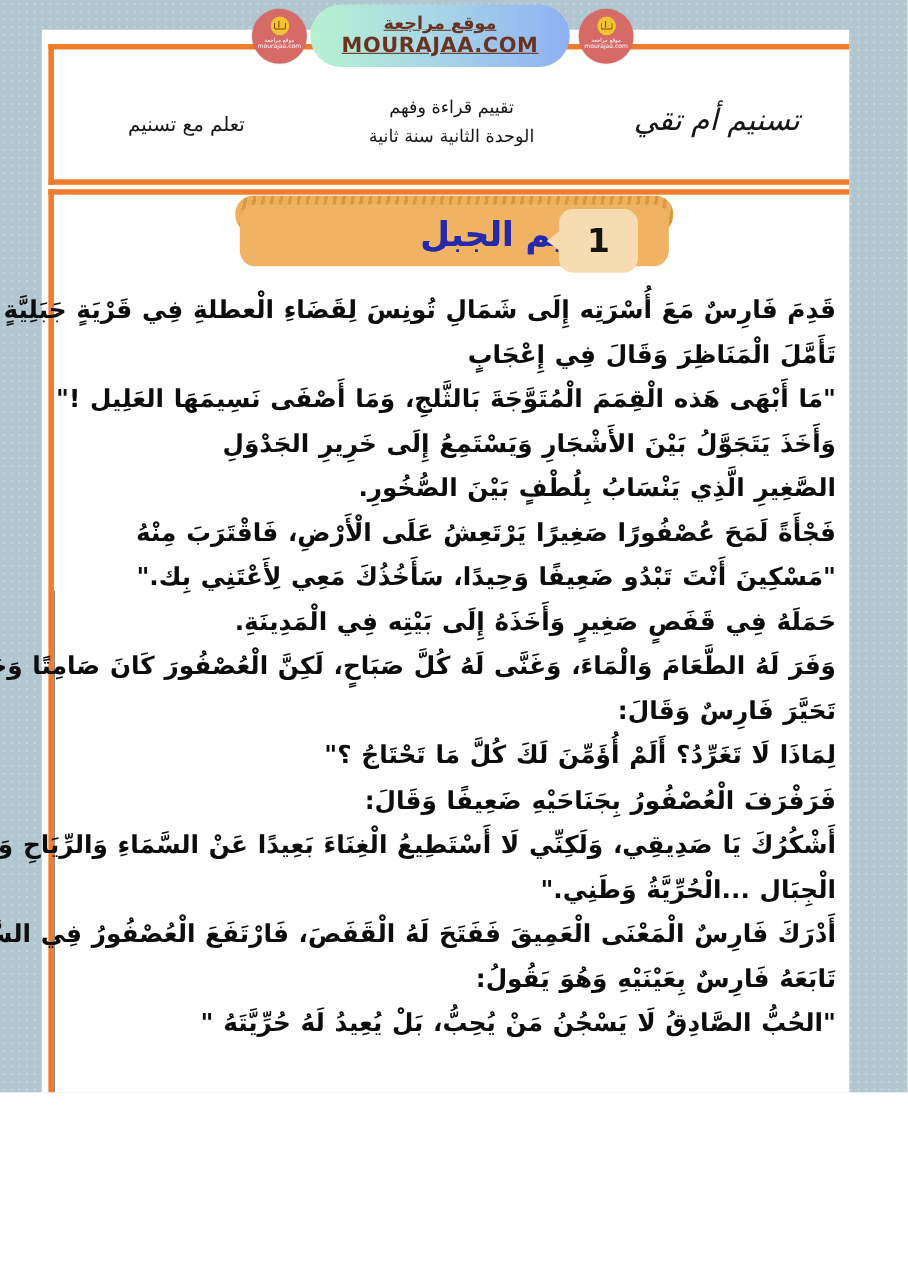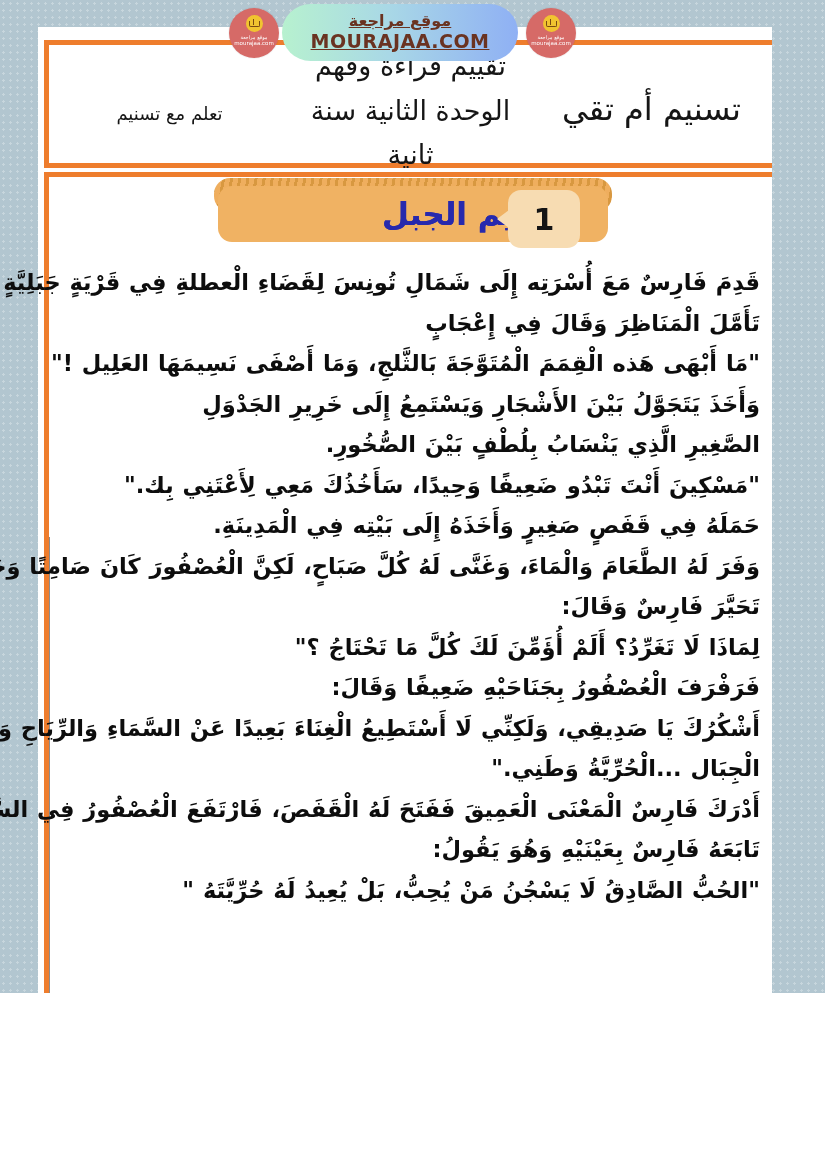--- a/index.html
+++ b/index.html
@@ -35,22 +35,22 @@
   .seal .t1{font-size:5px;color:#ffffff;margin-top:2px;}
   .seal .t2{font-size:5.5px;color:#ffffff;}
 
   
   .header-box{
     position:absolute;left:44px;top:40px;width:728px;height:128px;
     border:5px solid #ee7d2d;border-right:none;background:#fff;
     box-sizing:border-box;display:flex;direction:rtl;align-items:center;
   }
   .hdr-cell{flex:1;text-align:center;color:#151515;}
-  .hdr-right{font-size:32px;padding-top:10px;}
-  .hdr-center{font-size:27px;line-height:1.65;padding-top:14px;}
+  .hdr-right{font-size:27px;padding-top:10px;font-style:italic;}
+  .hdr-center{font-size:16px;line-height:1.65;padding-top:14px;}
   .hdr-left{font-size:18px;padding-top:18px;}
 
   
   .main-box{
     position:absolute;left:44px;top:172px;width:728px;height:929px;
     border:5px solid #ee7d2d;border-right:none;border-bottom:none;
     background:#fff;box-sizing:border-box;
   }
   .main-box::before{content:'';position:absolute;left:0;top:360px;bottom:0;width:1px;background:rgba(45,45,45,.55);}
 
@@ -134,20 +134,21 @@
       <span class="lesson-number">1</span>
     </div>
   </div>
 
   <div class="story">
       <div class="story-line">قَدِمَ فَارِسٌ مَعَ أُسْرَتِه إِلَى شَمَالِ تُونِسَ لِقَضَاءِ الْعطلةِ فِي قَرْيَةٍ جَبَلِيَّةٍ خَلَّابَةٍ.</div>
       <div class="story-line">تَأَمَّلَ الْمَنَاظِرَ وَقَالَ فِي إِعْجَابٍ</div>
       <div class="story-line">"مَا أَبْهَى هَذه الْقِمَمَ الْمُتَوَّجَةَ بَالثَّلجِ، وَمَا أَصْفَى نَسِيمَهَا العَلِيل !"</div>
       <div class="story-line">وَأَخَذَ يَتَجَوَّلُ بَيْنَ الأَشْجَارِ وَيَسْتَمِعُ إِلَى خَرِيرِ الجَدْوَلِ</div>
       <div class="story-line">الصَّغِيرِ الَّذِي يَنْسَابُ بِلُطْفٍ بَيْنَ الصُّخُورِ.</div>
+      <div class="story-line">فَجْأَةً لَمَحَ عُصْفُورًا صَغِيرًا يَرْتَعِشُ عَلَى الْأَرْضِ، فَاقْتَرَبَ مِنْهُ</div>
       <div class="story-line">"مَسْكِينَ أَنْتَ تَبْدُو ضَعِيفًا وَحِيدًا، سَأَخُذُكَ مَعِي لِأَعْتَنِي بِك."</div>
       <div class="story-line">حَمَلَهُ فِي قَفَصٍ صَغِيرٍ وَأَخَذَهُ إِلَى بَيْتِه فِي الْمَدِينَةِ.</div>
       <div class="story-line">وَفَرَ لَهُ الطَّعَامَ وَالْمَاءَ، وَغَنَّى لَهُ كُلَّ صَبَاحٍ، لَكِنَّ الْعُصْفُورَ كَانَ صَامِتًا وَحَزِينًا.</div>
       <div class="story-line">تَحَيَّرَ فَارِسٌ وَقَالَ:</div>
       <div class="story-line">لِمَاذَا لَا تَغَرِّدُ؟ أَلَمْ أُؤَمِّنَ لَكَ كُلَّ مَا تَحْتَاجُ ؟"</div>
       <div class="story-line">فَرَفْرَفَ الْعُصْفُورُ بِجَنَاحَيْهِ ضَعِيفًا وَقَالَ:</div>
       <div class="story-line">أَشْكُرُكَ يَا صَدِيقِي، وَلَكِنِّي لَا أَسْتَطِيعُ الْغِنَاءَ بَعِيدًا عَنْ السَّمَاءِ وَالرِّيَاحِ وَصَوْتِ</div>
       <div class="story-line">الْجِبَال ...الْحُرِّيَّةُ وَطَنِي."</div>
       <div class="story-line">أَدْرَكَ فَارِسٌ الْمَعْنَى الْعَمِيقَ فَفَتَحَ لَهُ الْقَفَصَ، فَارْتَفَعَ الْعُصْفُورُ فِي السَّمَاءِ يُغَرِّدُ</div>
       <div class="story-line">تَابَعَهُ فَارِسٌ بِعَيْنَيْهِ وَهُوَ يَقُولُ:</div>

